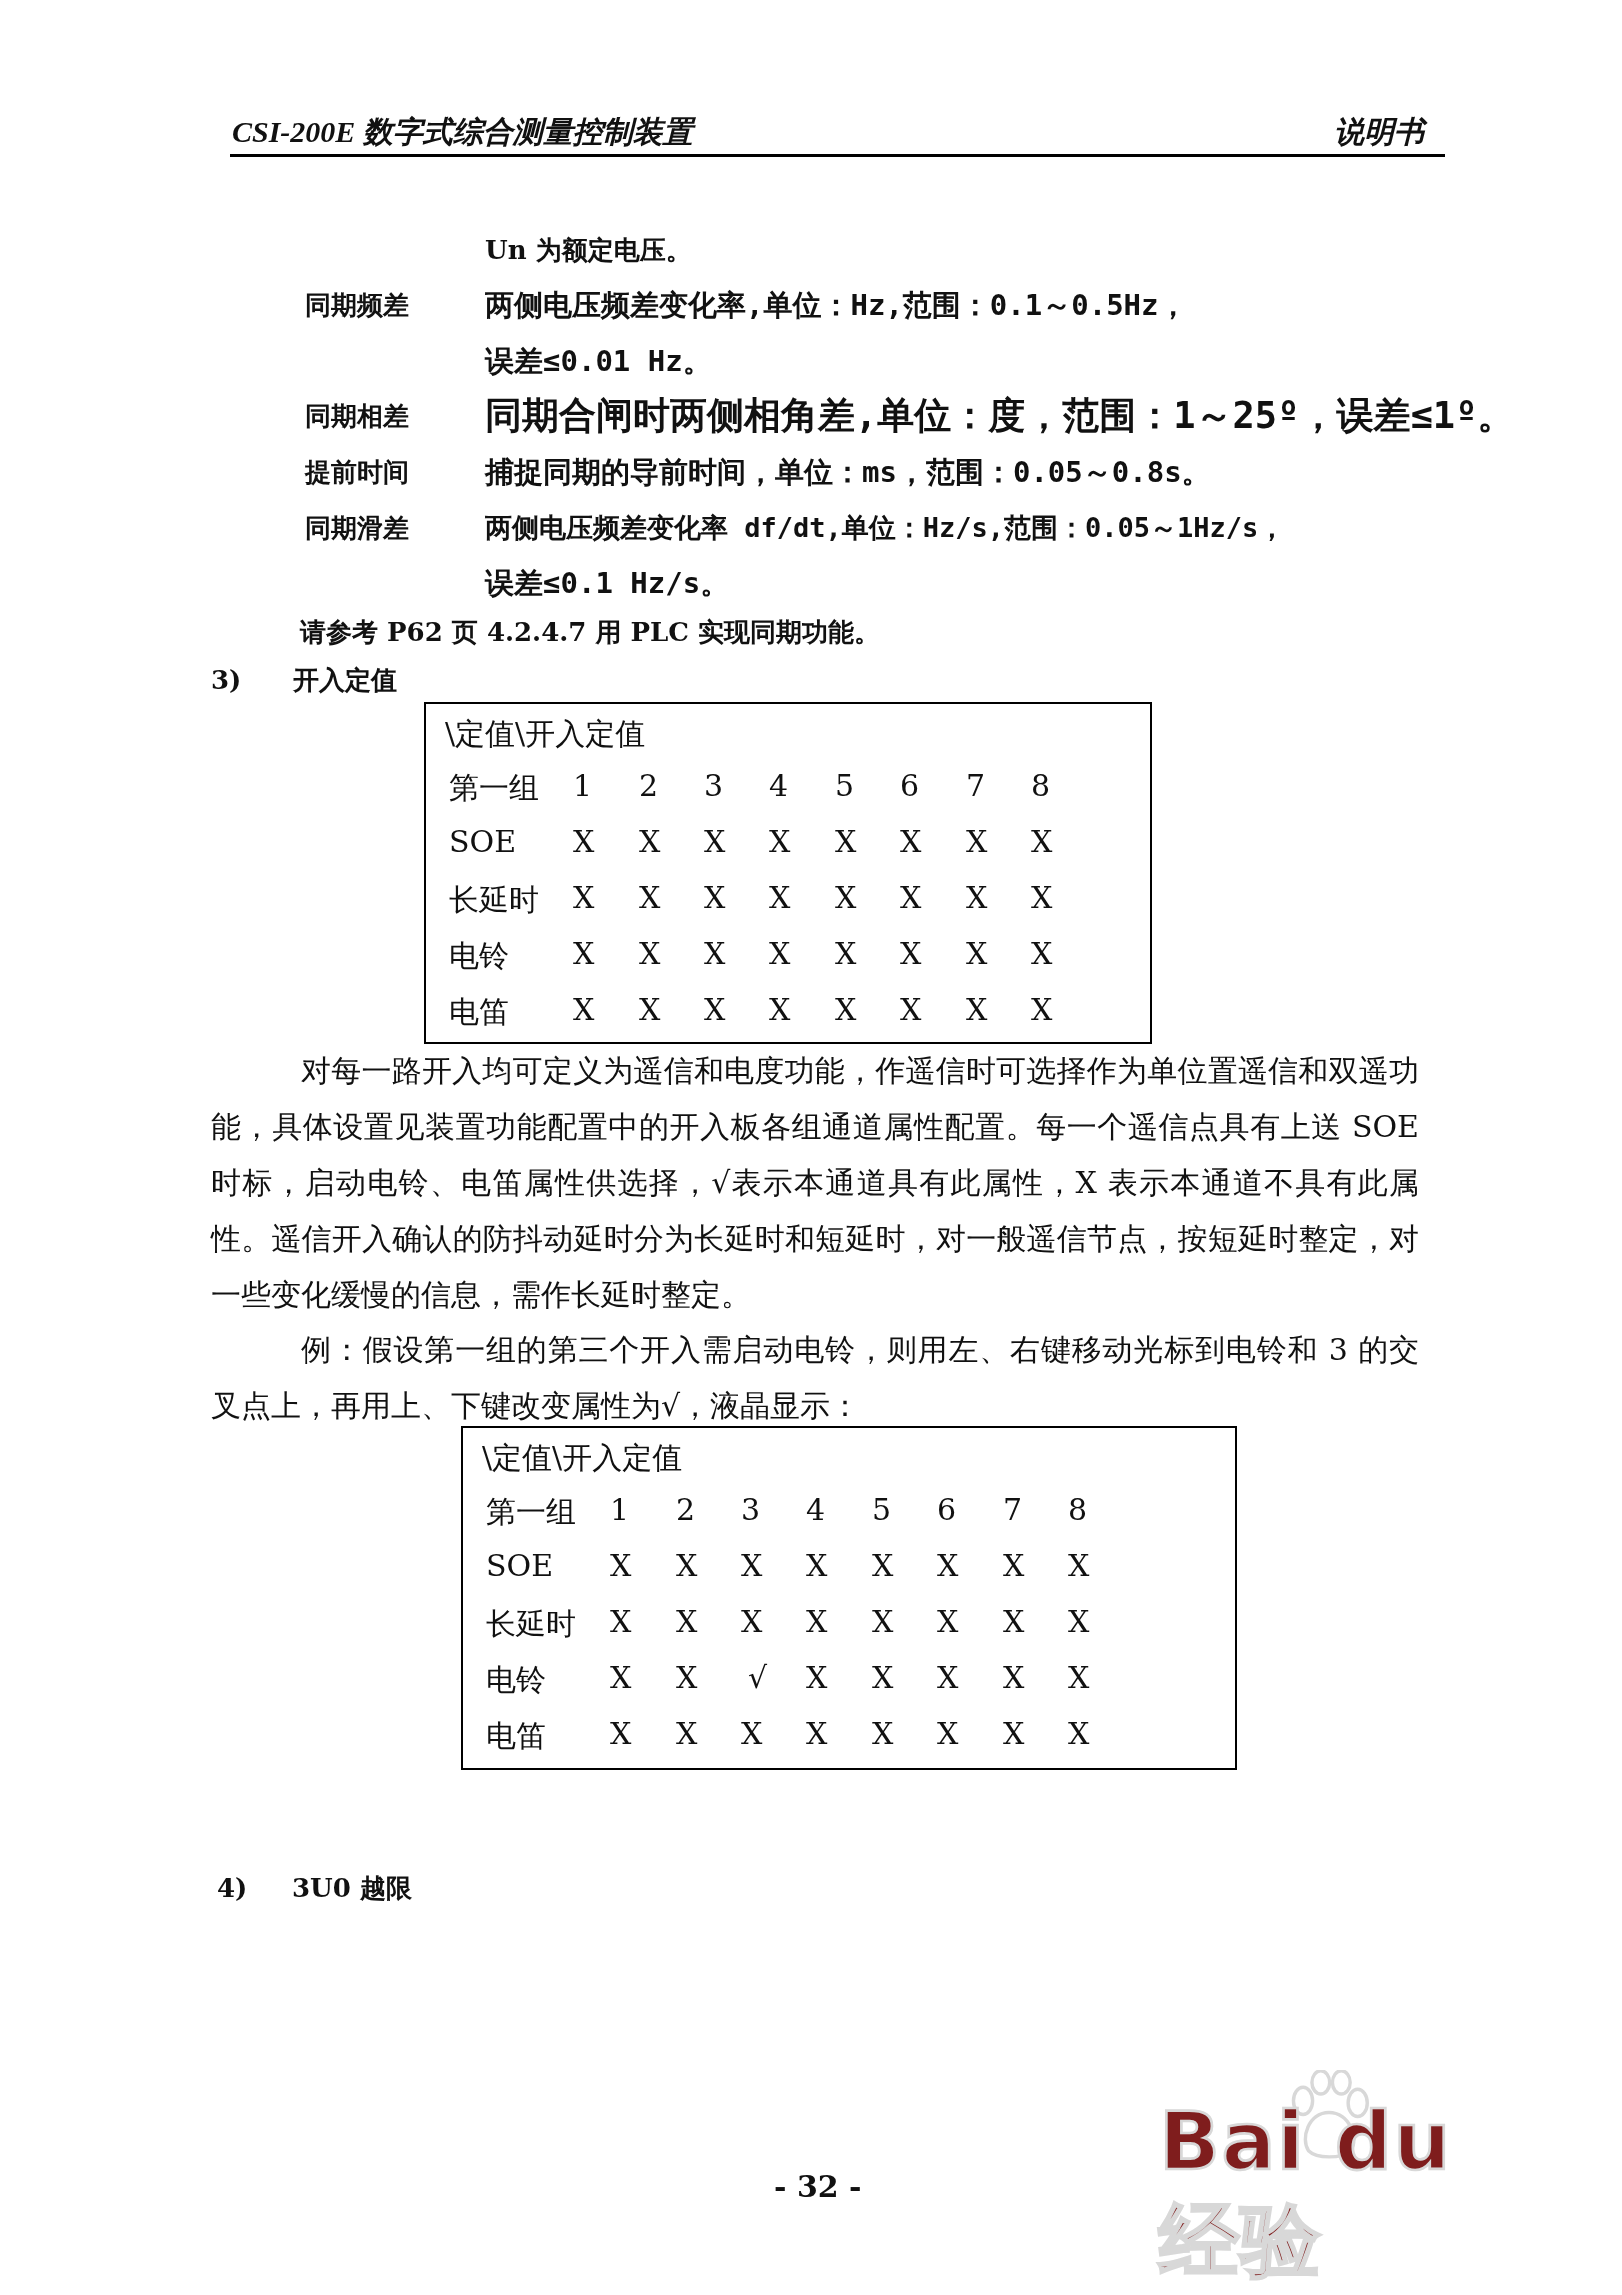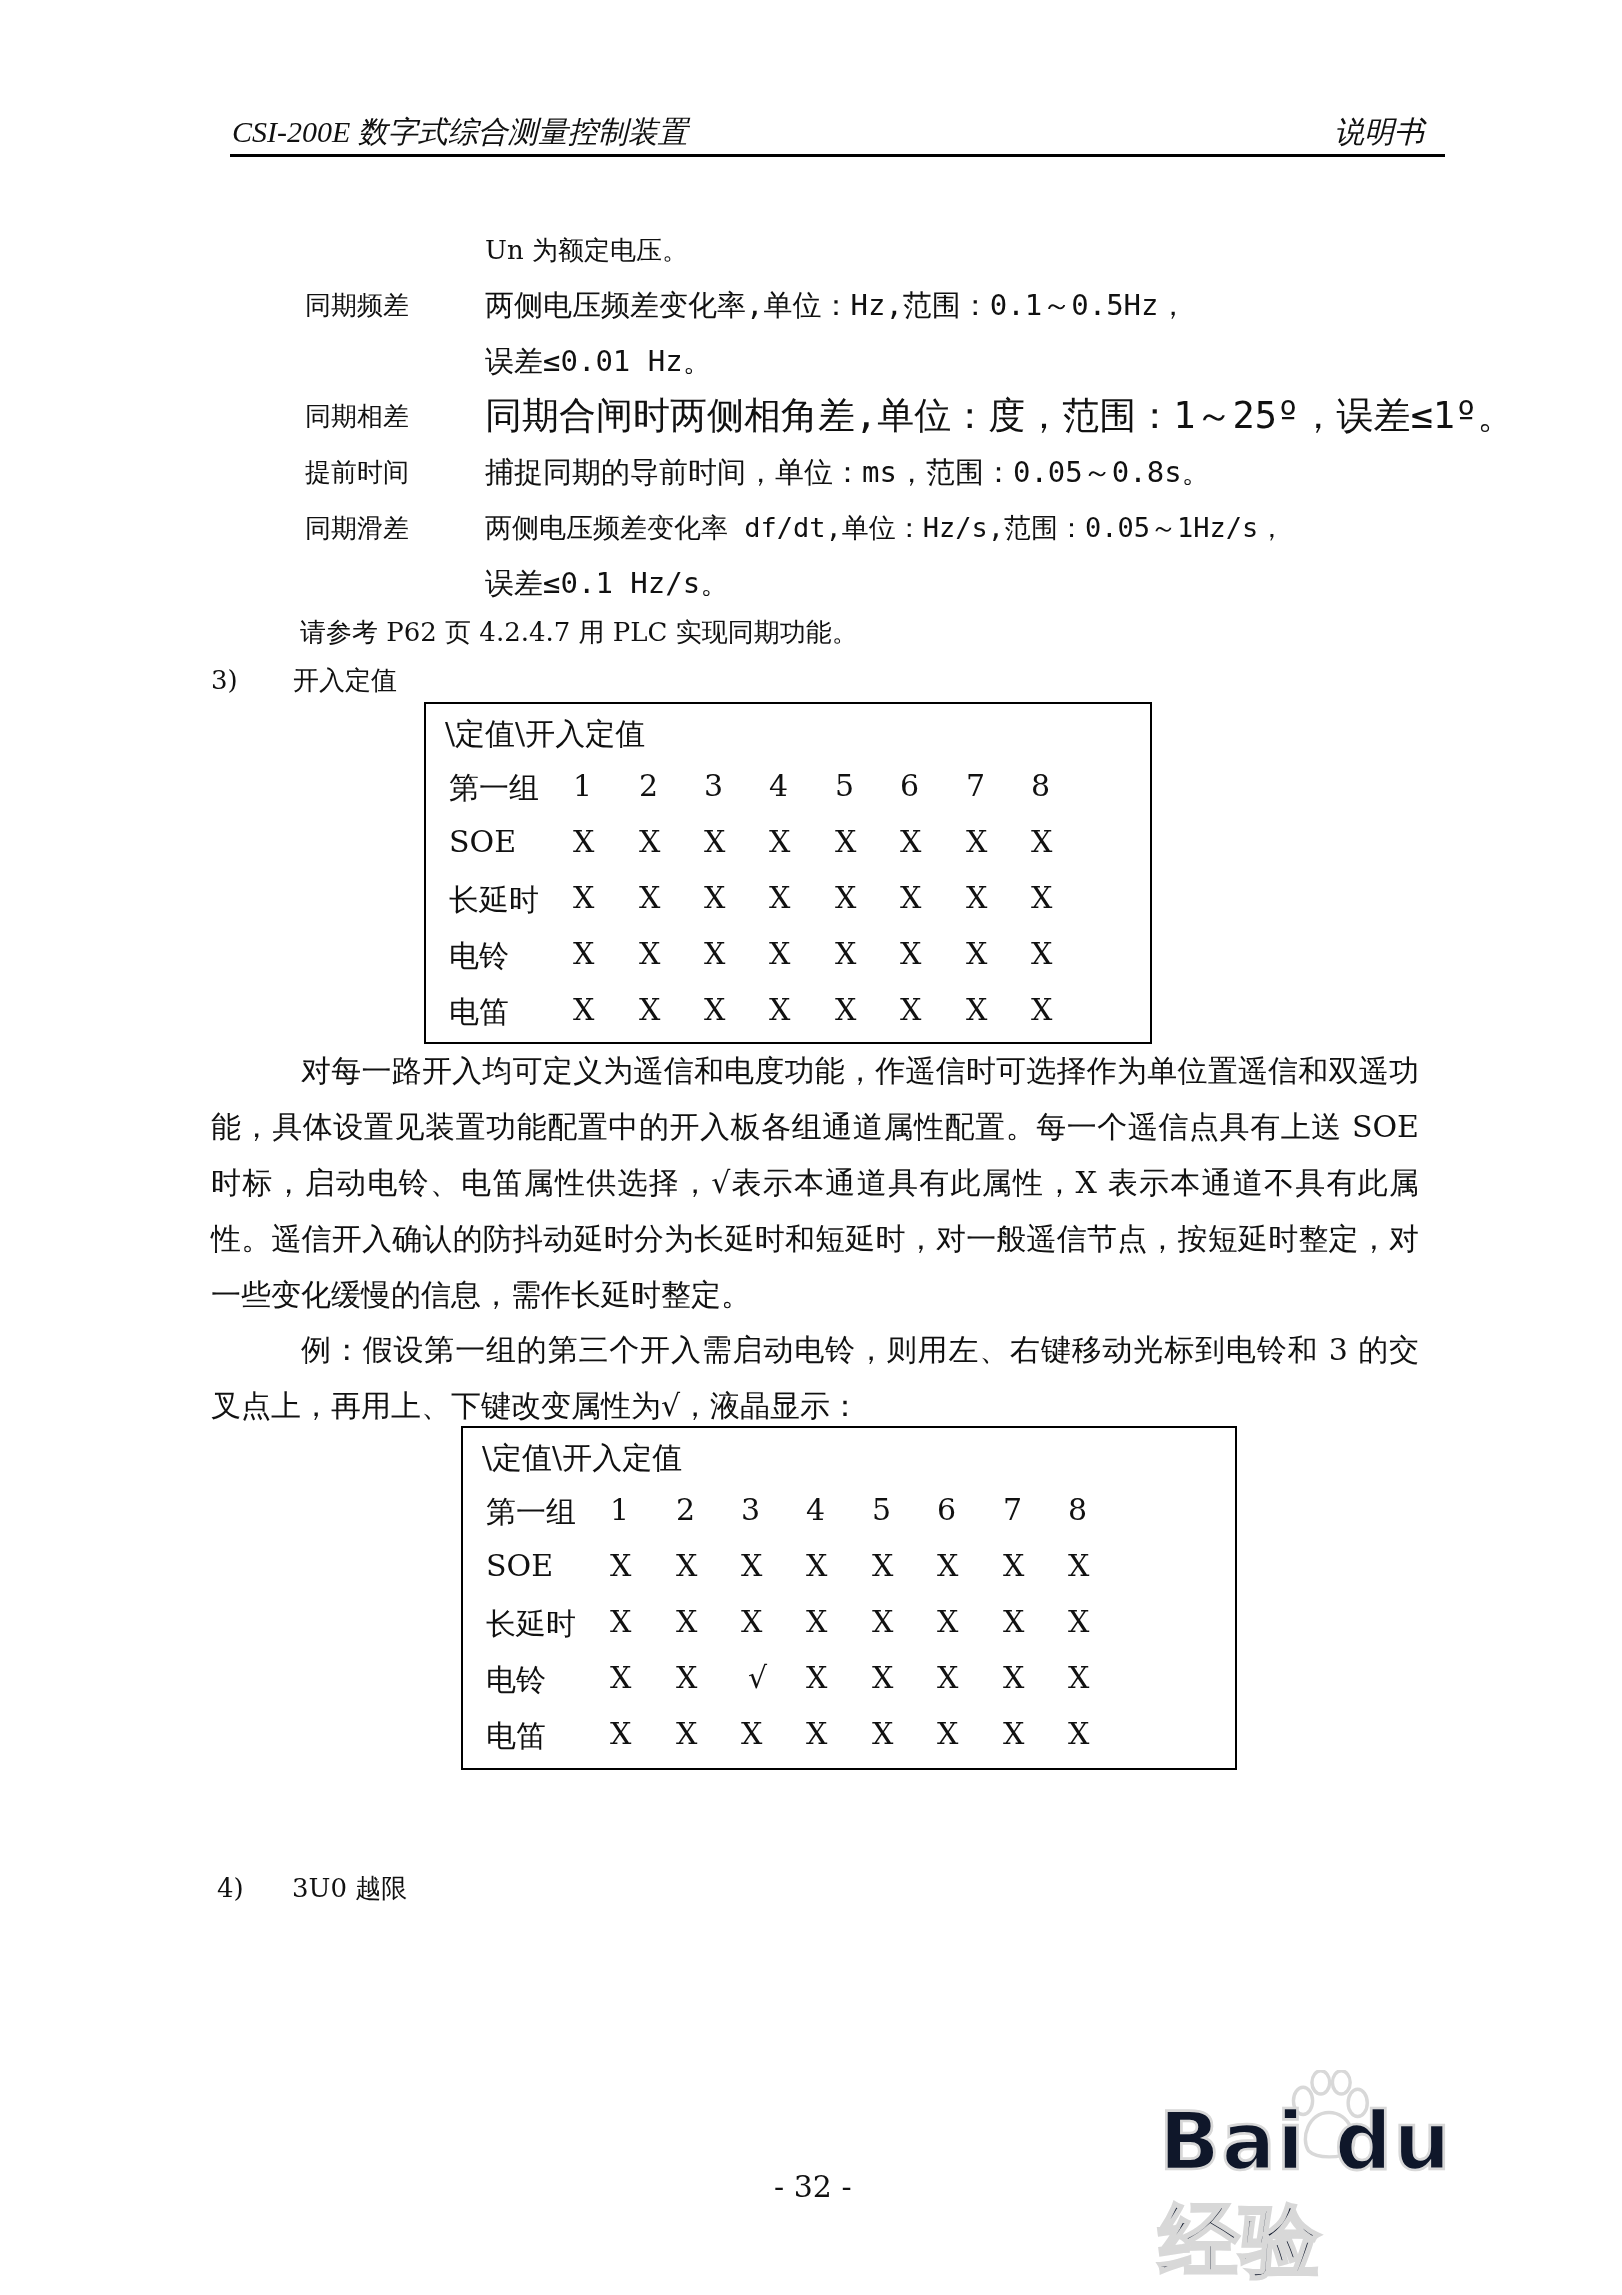--- a/index.html
+++ b/index.html
@@ -1,31 +1,31 @@
 <!DOCTYPE html>
 <html style="font-size:11px"><head>
 <meta charset="utf-8">
 <style>
   html,body{margin:0;padding:0;background:#fff;}
   body{width:1622px;height:2295px;position:relative;overflow:hidden;color:#111;
        font-family:"DejaVu Serif","Liberation Serif",serif;}
-  .abs{position:absolute;white-space:nowrap;}
+  .abs{position:absolute;white-space:nowrap;font-weight:bold;}
   .hdr{top:112px;font-size:30px;font-style:italic;font-family:"Liberation Serif","DejaVu Serif",serif;}
   .rule{position:absolute;left:230px;top:154px;width:1215px;height:3.4px;background:#000;}
   .t{font-size:26px;line-height:30px;}
   .para{position:absolute;left:211px;width:1208px;font-size:30px;line-height:56px;text-align:justify;text-indent:90px;}
   .lcd{position:absolute;border:2.7px solid #000;box-sizing:border-box;font-size:30px;}
   .lcd .title{position:absolute;left:19px;top:9.5px;white-space:nowrap;}
   .lcd .row{position:absolute;left:19px;height:34px;white-space:nowrap;}
   .lcd .row span{position:absolute;top:0;}
   .lcd .row .rl{left:4px;}
   .mono{font-family:"DejaVu Sans Mono","Liberation Mono",monospace;}
   .pg{font-size:30px;}
   .wm{position:absolute;left:1159px;top:2075px;width:382px;height:157px;color:#e2e2e2;}
-  .wm .big{position:absolute;left:0;top:20.4px;font-family:"DejaVu Sans","Liberation Sans",sans-serif;font-weight:bold;font-size:80px;color:#0f172a;
+  .wm .big{position:absolute;left:0;top:20.4px;font-family:"DejaVu Sans","Liberation Sans",sans-serif;font-weight:bold;font-size:80px;color:#7f1d1d;
            -webkit-text-stroke:2.7px #d8d8d8;letter-spacing:1.4px;}
   .wm .url{position:absolute;left:0;top:102px;font-family:"DejaVu Sans","Liberation Sans",sans-serif;font-weight:bold;font-size:40px;color:#fff;
            -webkit-text-stroke:2px #d8d8d8;}
   .wm .paw{position:absolute;left:129px;top:-5.5px;width:82px;height:89px;}
 </style>
 </head>
 <body>
 
 <div class="abs hdr" style="left:232px;">CSI-200E 数字式综合测量控制装置</div>
 <div class="abs hdr" style="left:1334px;">说明书</div>

